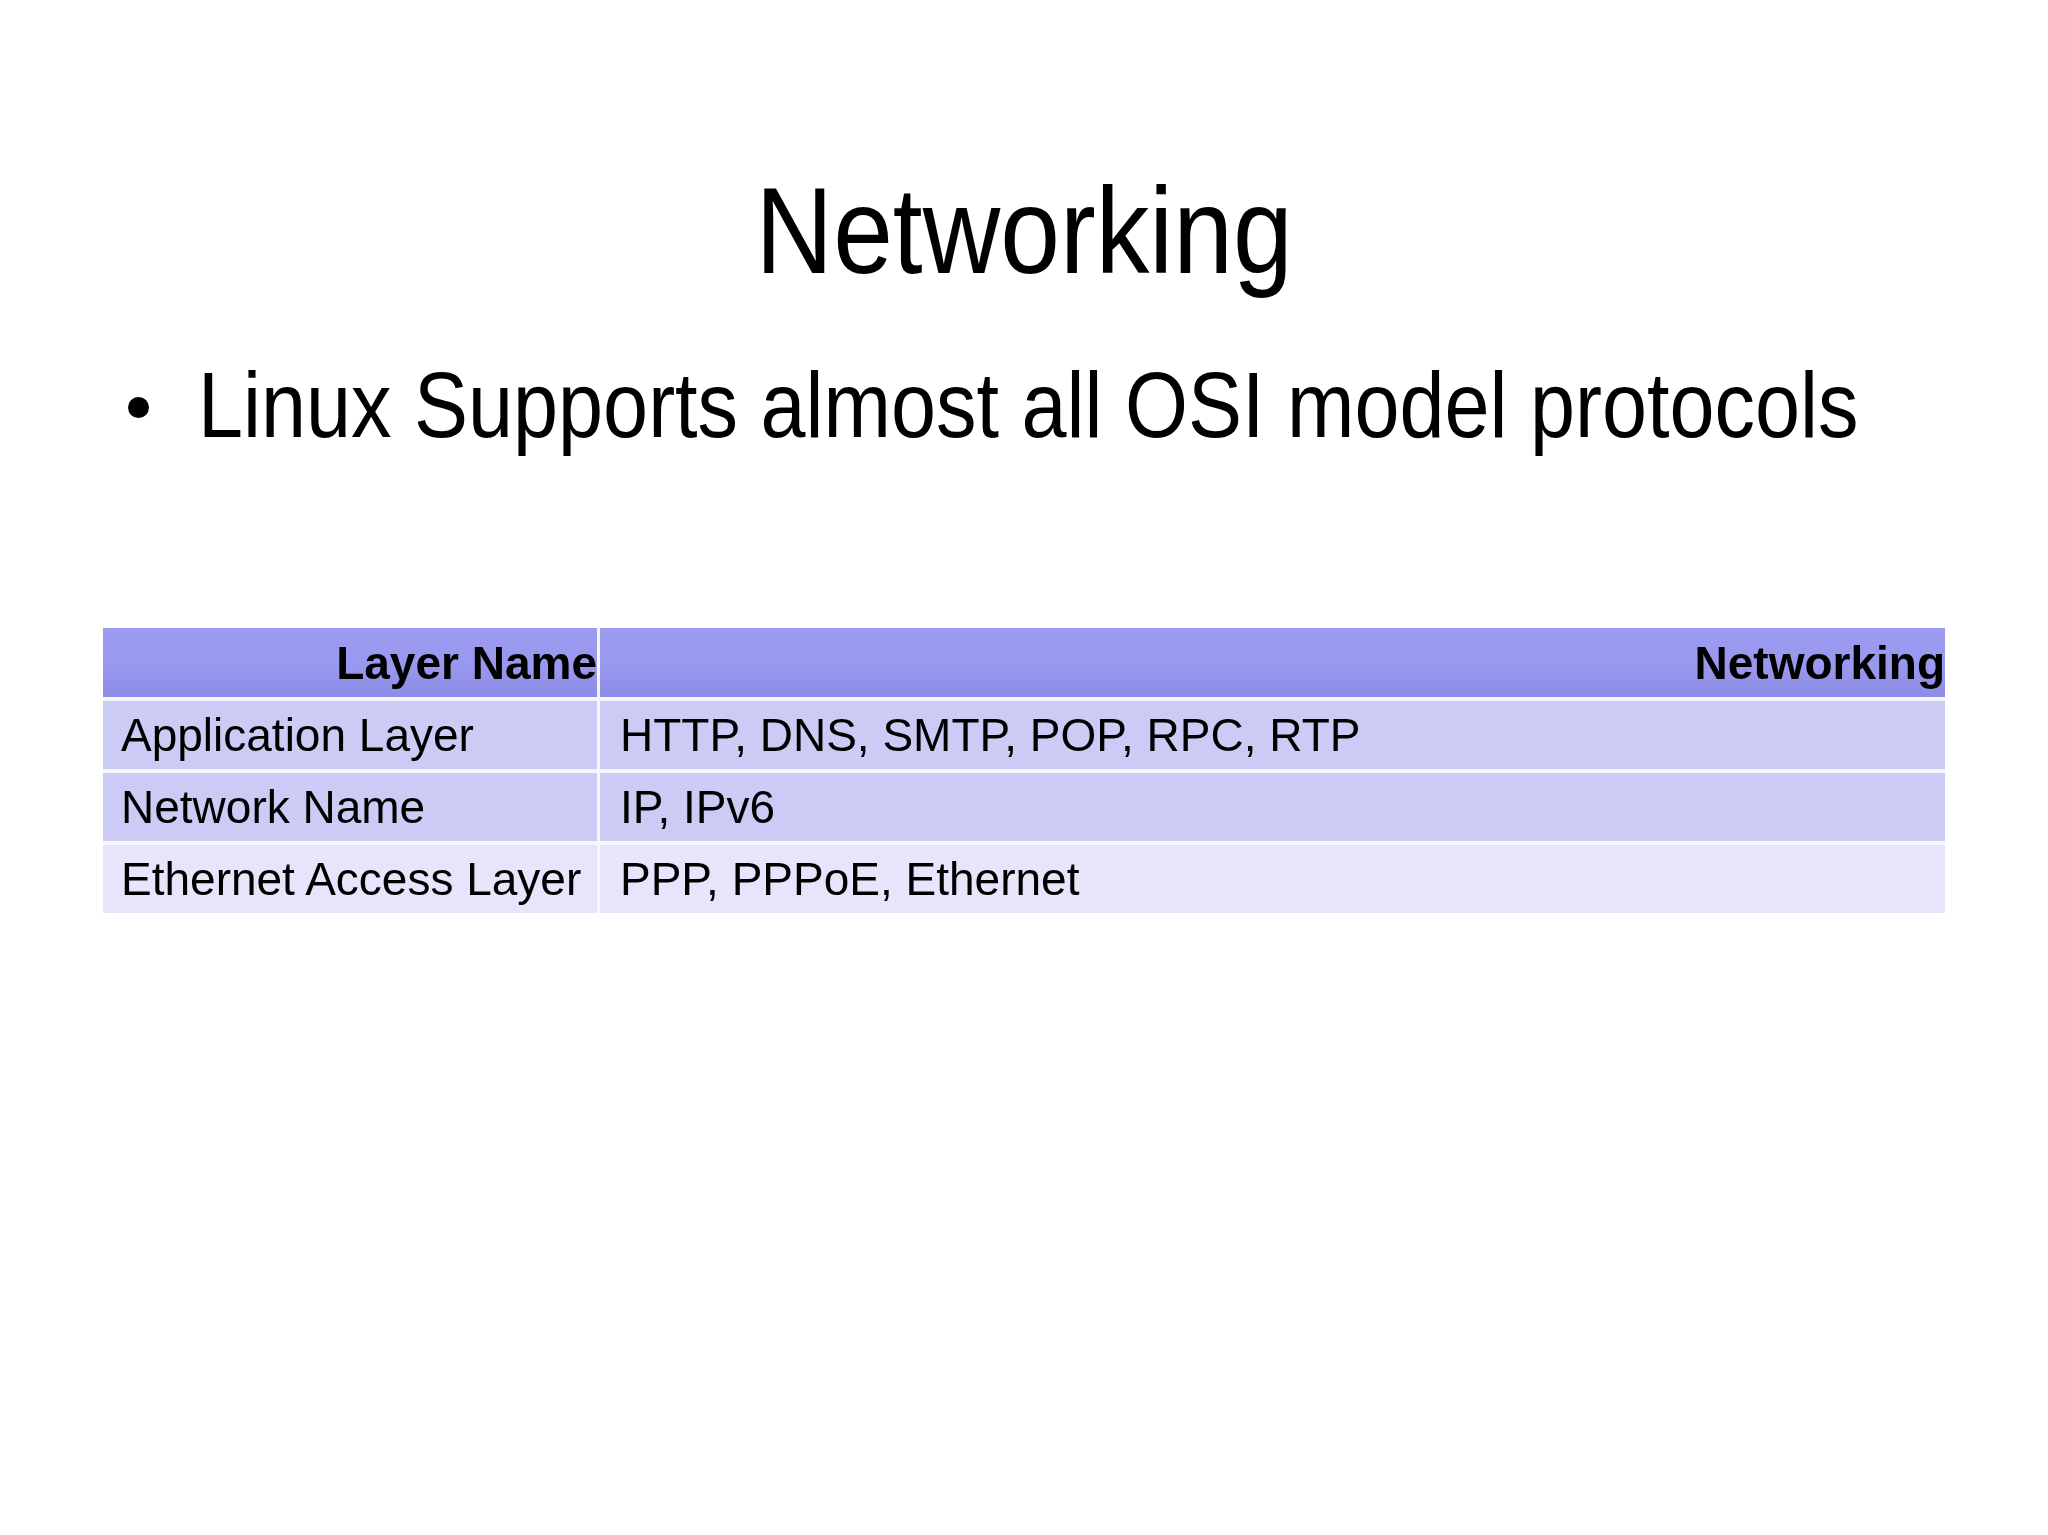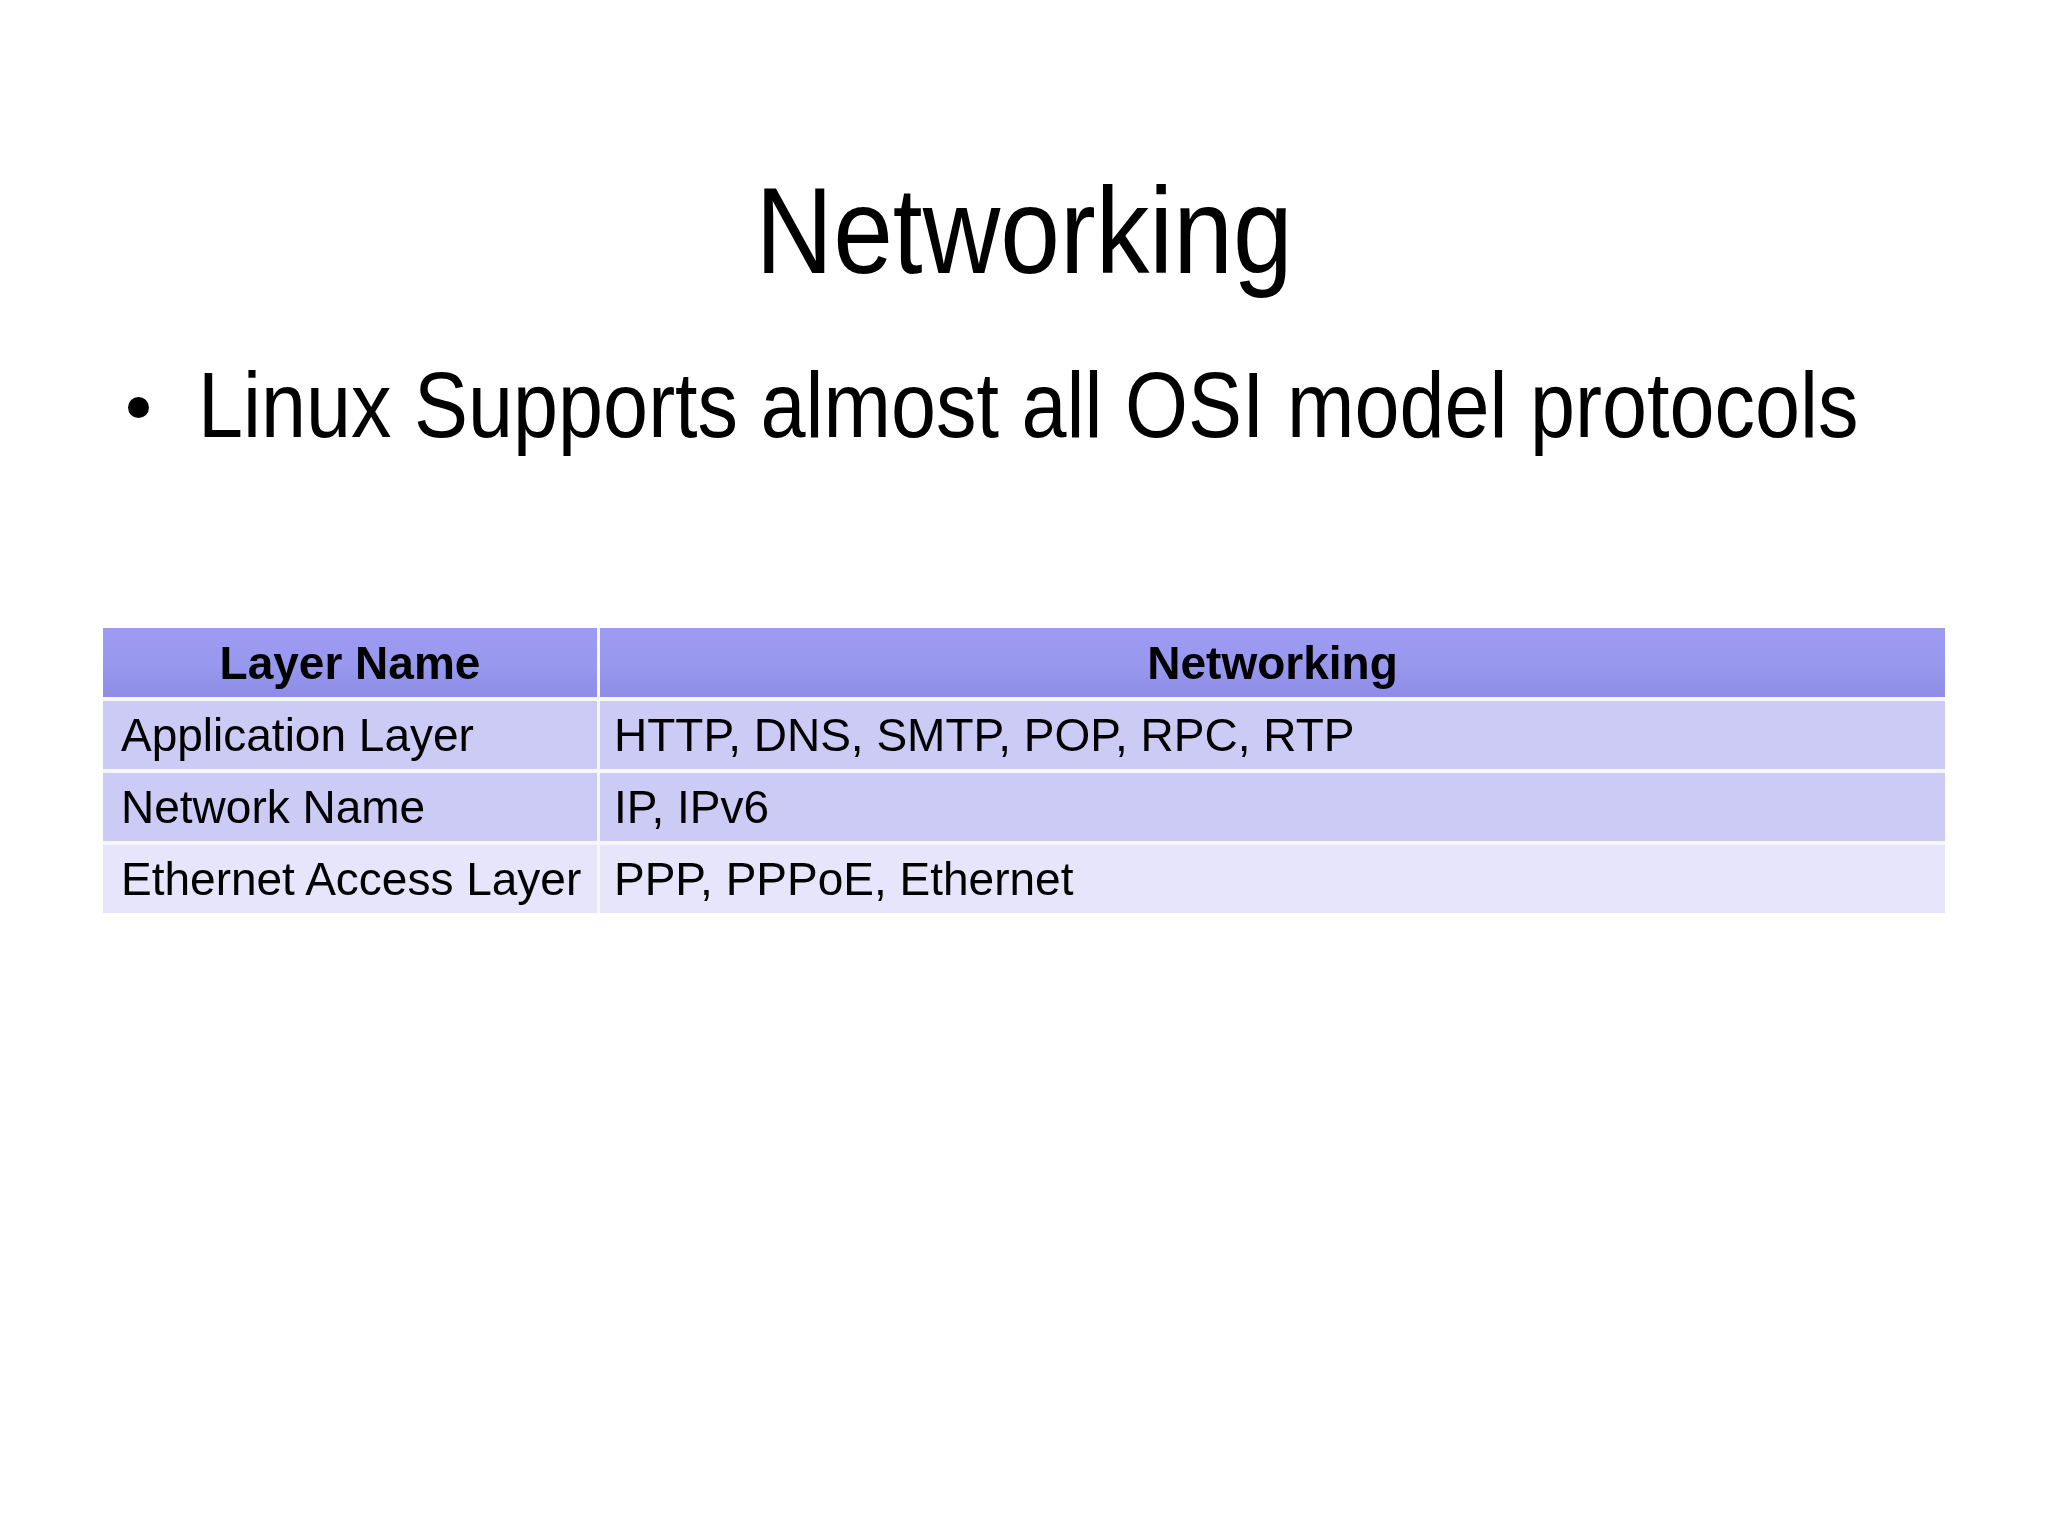--- a/index.html
+++ b/index.html
@@ -73,40 +73,40 @@
 
   table.layers th {
     height: 69px;
     background: linear-gradient(
       to bottom,
       var(--header-bg-top, #9C9BF1) 0%,
       var(--header-bg, #9898EE) 55%,
       var(--header-bg-bottom, #8E8CE7) 100%
     );
     font-weight: 700;
-    text-align: center;
+    text-align: right;
     vertical-align: middle;
     padding: 0;
   }
   table.layers th.c1 {
     border-right: 3px solid var(--divider, #F6F6FD);
   }
 
   table.layers td {
     height: 68px;
     border-top: 4px solid var(--divider, #F6F6FD);
     vertical-align: middle;
     padding: 0 0 0 18px;
     white-space: nowrap;
     overflow: hidden;
   }
   table.layers td.c1 {
     border-right: 3px solid var(--divider, #F6F6FD);
   }
-  table.layers td.c2 { padding-left: 14px; }
+  table.layers td.c2 { padding-left: 20px; }
 
   table.layers tr.odd td  { background: var(--row-odd-bg, #CCCBF5); }
   table.layers tr.even td { background: var(--row-even-bg, #E6E5FB); }
 </style>
 </head>
 <body>
 
 <div class="title-wrap">
   <span class="title-text">Networking</span>
 </div>

